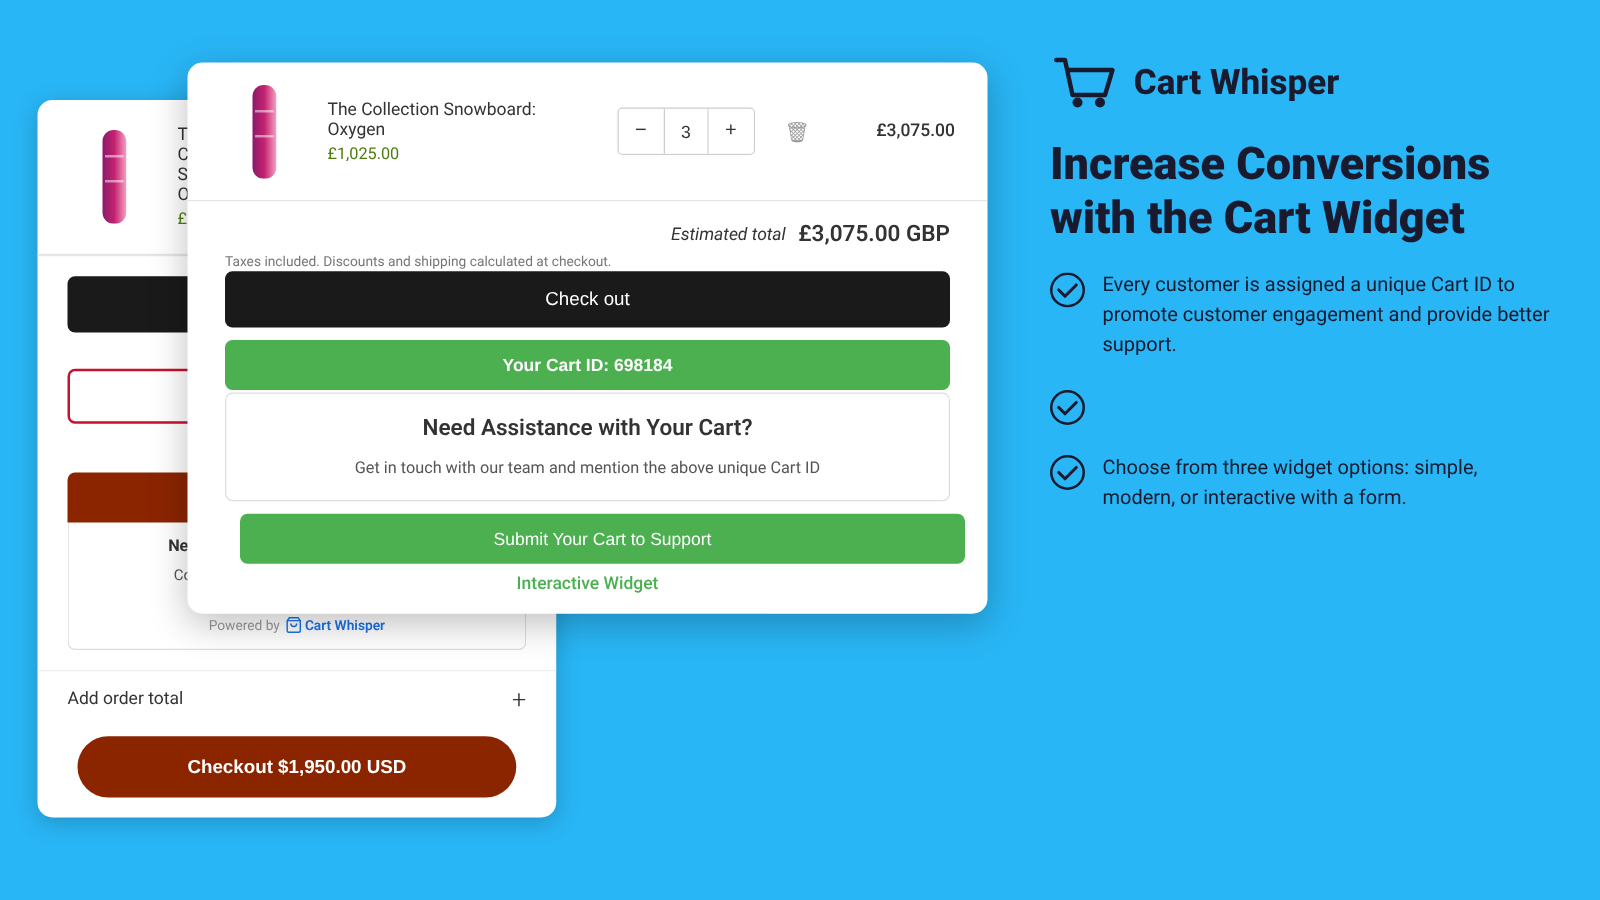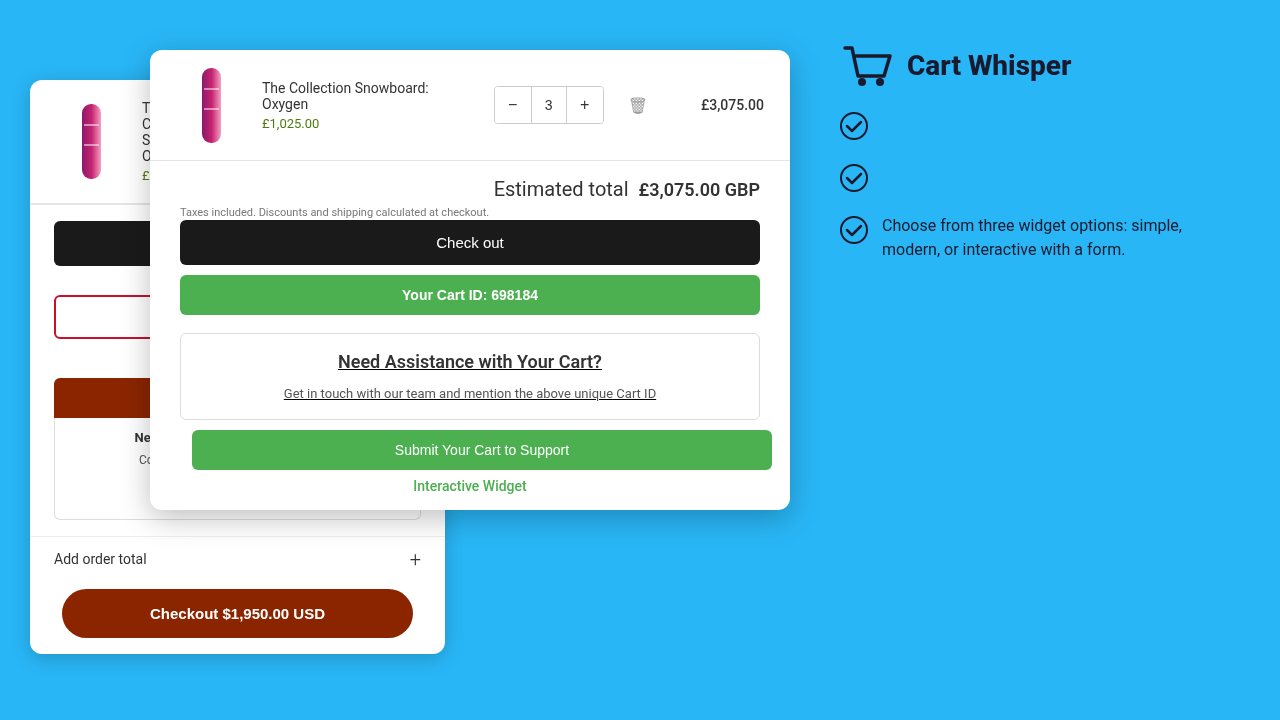--- a/index.html
+++ b/index.html
@@ -88,22 +88,23 @@
     }
     
     .estimated-total {
       display: flex;
       justify-content: flex-end;
       align-items: center;
       gap: 10px;
       margin-bottom: 4px;
     }
     .estimated-label {
-      font-size: 20px;
-      color: #333;
+      font-size: 14px;
+      color: #333;
+      font-style: italic;
     }
     .estimated-value {
       font-size: 18px;
       font-weight: 600;
       color: #333;
     }
     .taxes-note {
       text-align: left;
       font-size: 11px;
       color: #777;
@@ -442,21 +443,21 @@
         </div>
         <div class="taxes-note">Taxes included. Discounts and shipping calculated at checkout.</div>
 
         
         <button class="checkout-btn-black" style="margin-bottom:10px;">Check out</button>
 
         
         <button class="cart-id-btn-green">Your Cart ID: 698184</button>
 
         
-        <div class="assistance-box" style="margin-top: 18px; text-decoration: underline;">
+        <div class="assistance-box" style="margin-top: 2px;">
           <div class="assistance-title">Need Assistance with Your Cart?</div>
           <div class="assistance-text">Get in touch with our team and mention the above unique Cart ID</div>
         </div>
 
         
         <button class="submit-cart-btn" style="margin-top:10px;margin-left:12px;">Submit Your Cart to Support</button>
 
         
         <div class="interactive-widget-label" style="margin-top:8px;">Interactive Widget</div>
       </div>
@@ -467,28 +468,30 @@
 
     <div class="brand-header">
       <svg width="55" height="50" viewBox="0 0 55 50" fill="none">
         <path d="M5 8L12 8L18 36H44L50 16H15" stroke="#1a1a2e" stroke-width="3.5" stroke-linecap="round" stroke-linejoin="round" fill="none"></path>
         <circle cx="22" cy="42" r="4" fill="#1a1a2e"></circle>
         <circle cx="40" cy="42" r="4" fill="#1a1a2e"></circle>
       </svg>
       <span class="brand-name">Cart Whisper</span>
     </div>
 
+    <h1 class="headline">Increase Conversions with the Cart Widget</h1>
 
     <div class="features-list">
 
       <div class="feature-item">
         <svg class="checkmark" viewBox="0 0 28 28">
           <circle cx="14" cy="14" r="13" fill="none" stroke="#1a1a2e" stroke-width="2"></circle>
           <path d="M7 14l5 5 9-9" stroke="#1a1a2e" stroke-width="2.5" stroke-linecap="round" stroke-linejoin="round" fill="none"></path>
         </svg>
+        <p class="feature-text">Every customer is assigned a unique Cart ID to promote customer engagement and provide better support.</p>
       </div>
 
       <div class="feature-item">
         <svg class="checkmark" viewBox="0 0 28 28">
           <circle cx="14" cy="14" r="13" fill="none" stroke="#1a1a2e" stroke-width="2"></circle>
           <path d="M7 14l5 5 9-9" stroke="#1a1a2e" stroke-width="2.5" stroke-linecap="round" stroke-linejoin="round" fill="none"></path>
         </svg>
       </div>
 
       <div class="feature-item">

